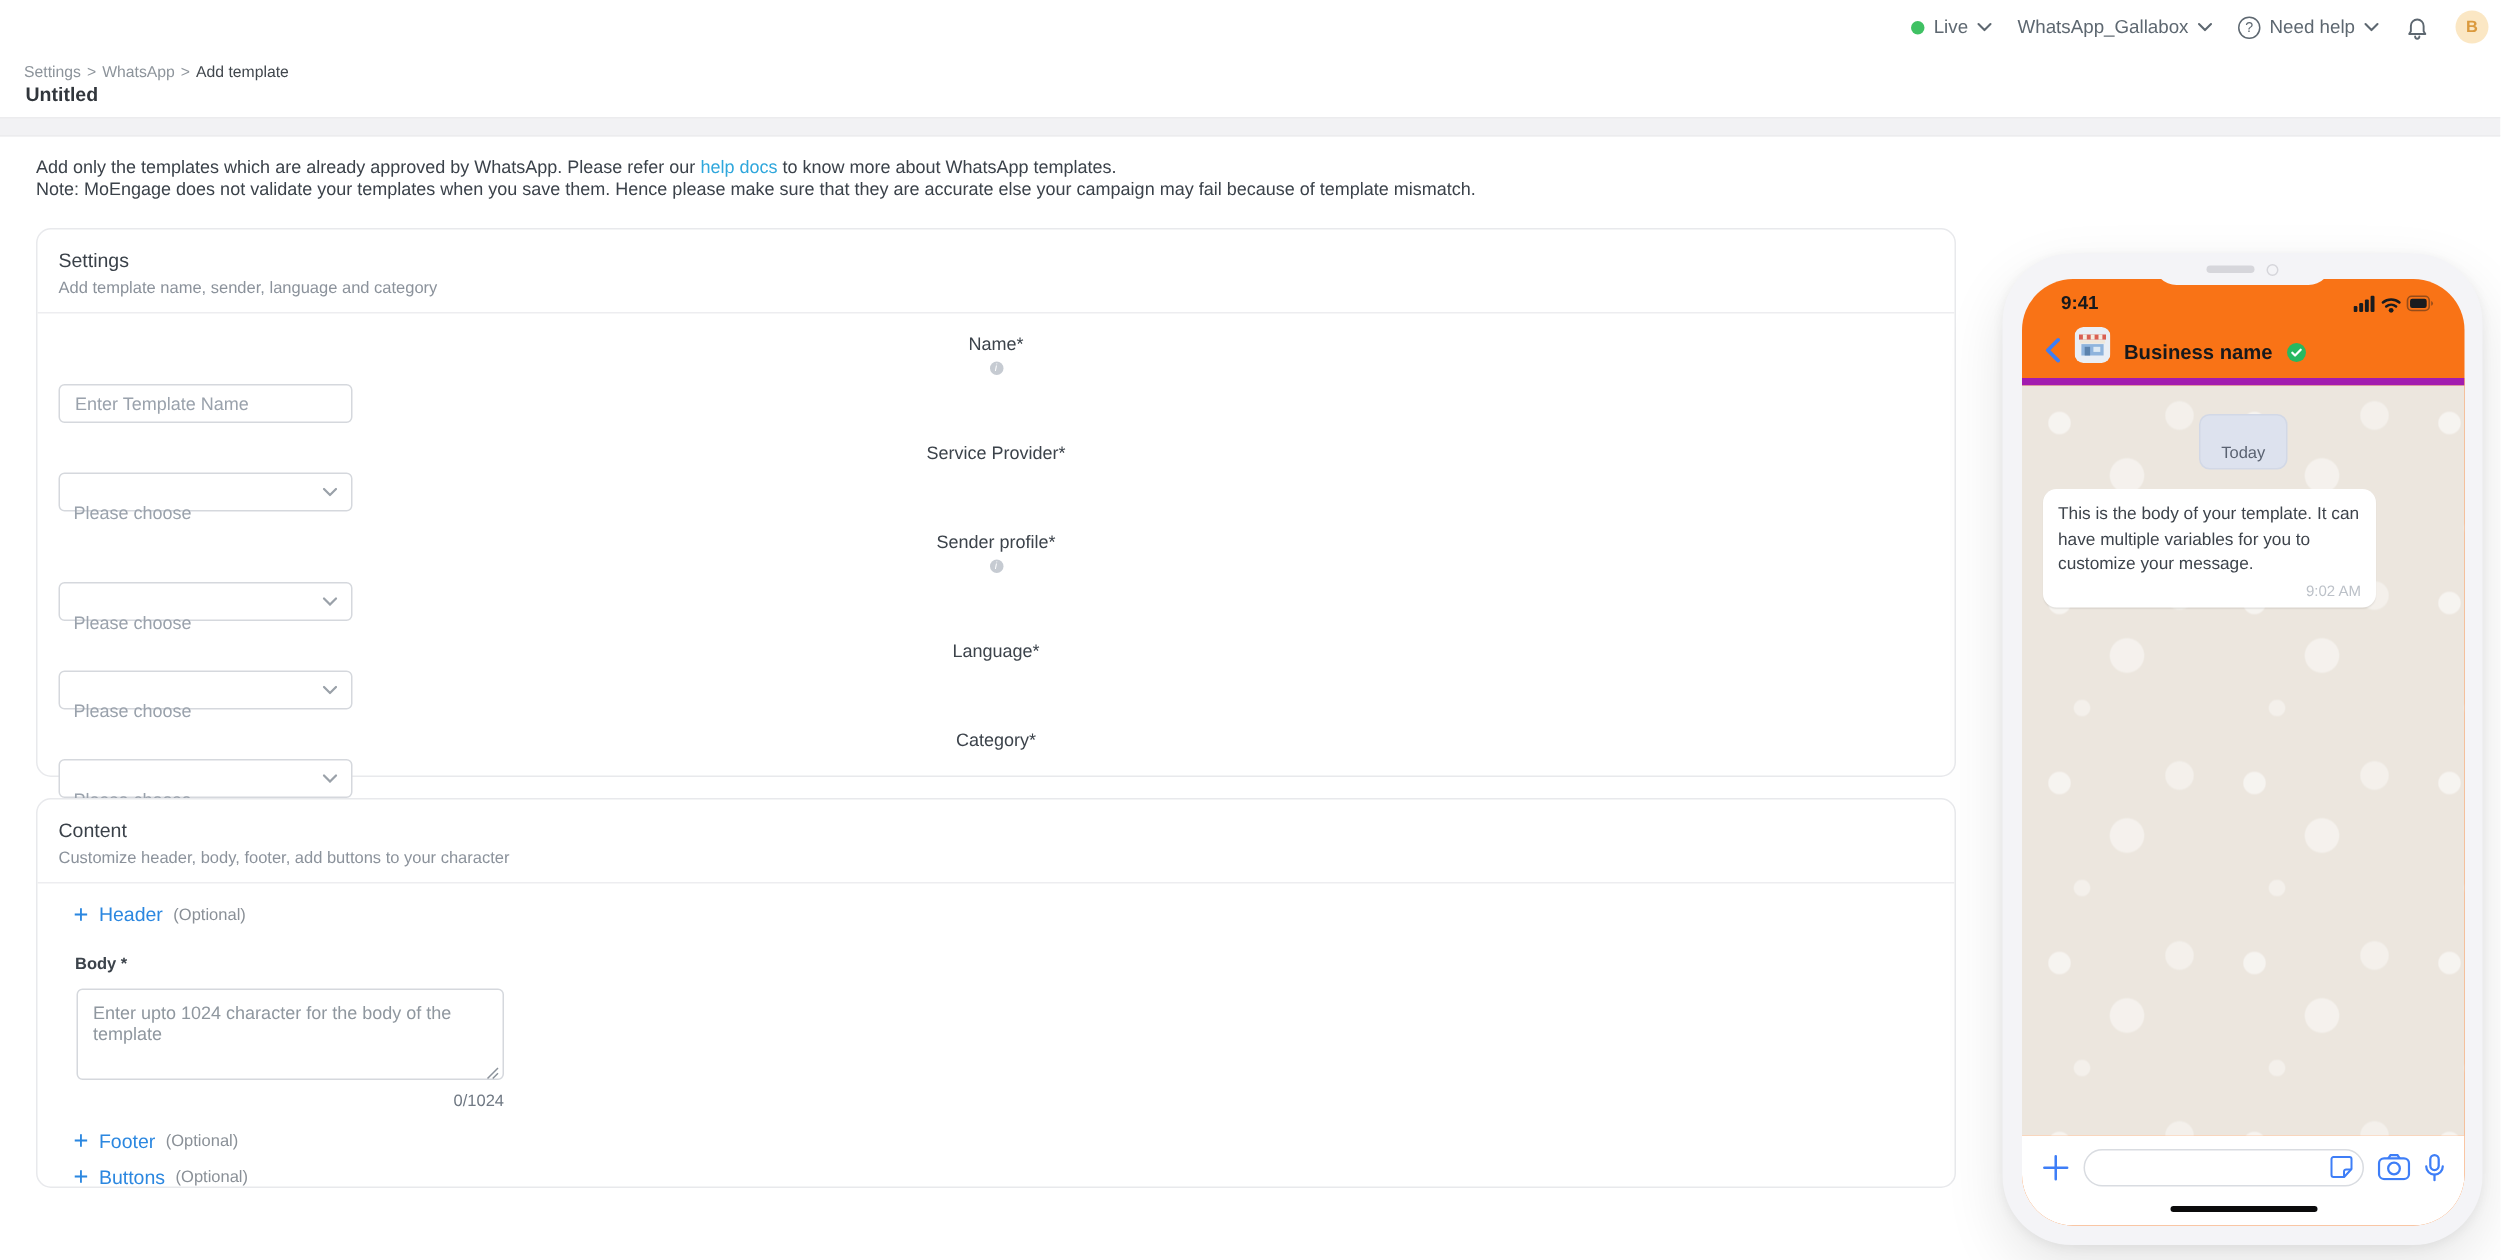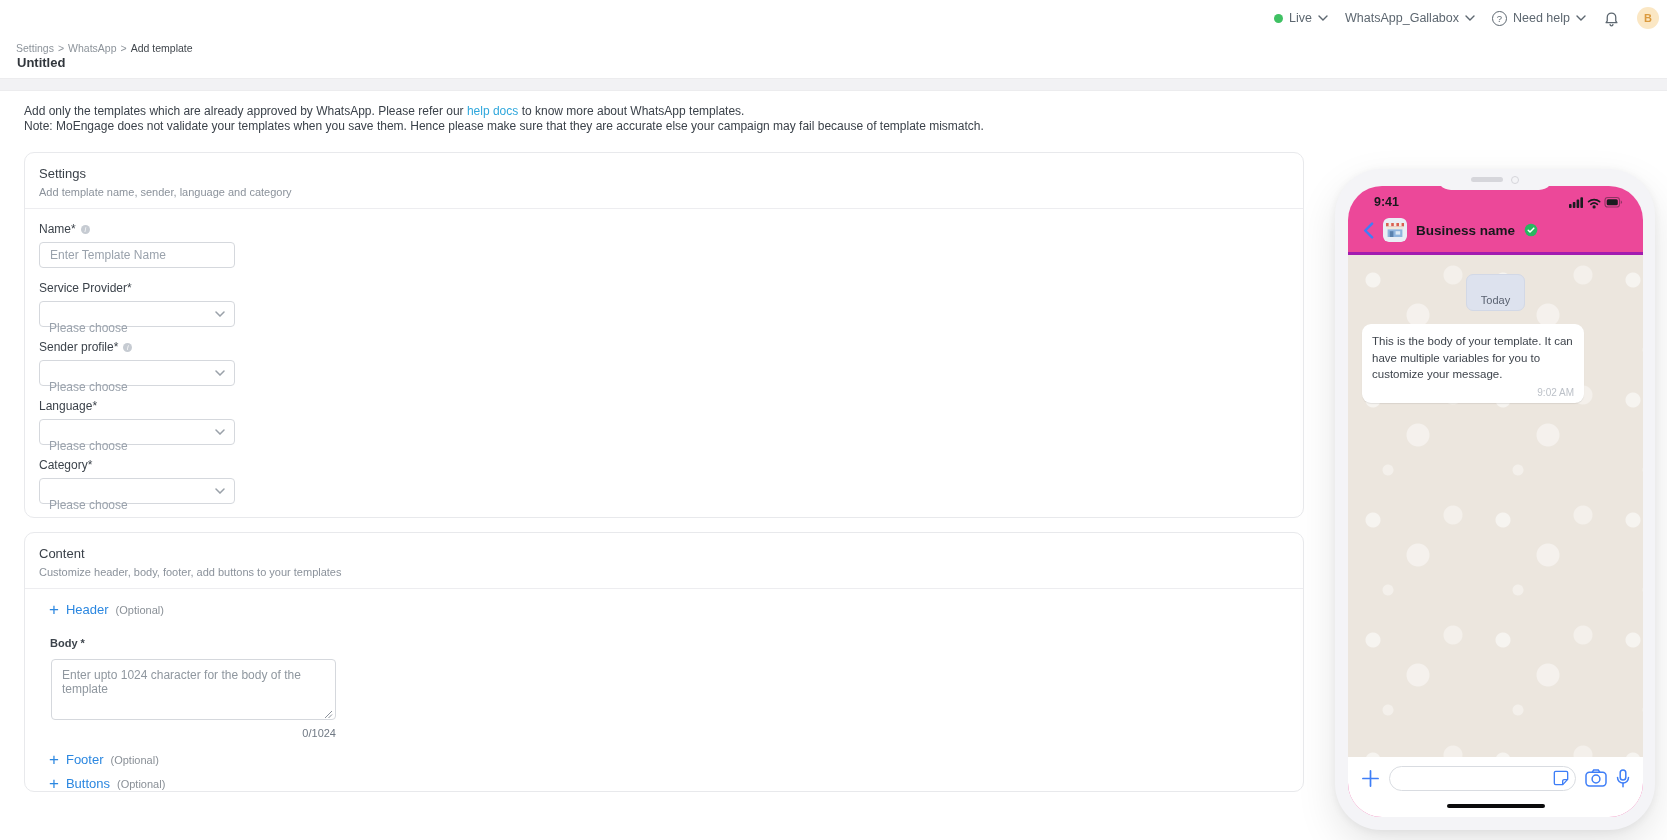--- a/index.html
+++ b/index.html
@@ -26,21 +26,21 @@
   
   .card{position:absolute;left:24px;width:1280px;background:#fff;border:1px solid #e8e9ec;border-radius:10px;box-sizing:border-box;}
   #settings-card{top:152px;height:366px;}
   #content-card{top:532px;height:260px;}
   .card-head{padding:13px 14px 10px;border-bottom:1px solid #ededf0;}
   .card-title{font-size:13px;color:#3a4149;}
   .card-sub{margin-top:5px;font-size:11px;color:#8b929b;}
   .card-body{padding:13px 14px;}
 
   .field{margin-bottom:13px;}
-  .field-label{display:flex;align-items:center;gap:5px;font-size:12px;color:#3c434b;margin-bottom:6px;}
+  .field-label{display:flex;align-items:center;gap:5px;font-size:12px;color:#3c434b;margin-bottom:6px;flex-direction:column;}
   .info-dot{width:9px;height:9px;border-radius:50%;background:#c6cbd2;color:#fff;font-size:7px;line-height:9px;text-align:center;font-style:italic;}
   .info-dot::before{content:"i";}
   .text-input{width:196px;height:26px;border:1px solid #d5d8dd;border-radius:4px;padding:0 10px;font-size:12px;color:#333;box-sizing:border-box;outline:none;font-family:inherit;}
   .text-input::placeholder{color:#9aa2ac;}
   .select{width:196px;height:26px;border:1px solid #d5d8dd;border-radius:4px;padding:0 9px;display:flex;align-items:center;justify-content:space-between;box-sizing:border-box;cursor:pointer;background:#fff;}
   .select-text{font-size:12px;color:#9aa2ac;margin-top:28px;}
 
   .link-row{display:flex;align-items:center;gap:7px;margin-left:10px;cursor:pointer;width:max-content;}
   .link-row .plus{color:#2b87e0;font-size:17px;font-weight:300;line-height:14px;}
   .link-row .plus::before{content:"+";}
@@ -50,27 +50,27 @@
   .row-buttons{margin-top:9px;}
   .body-label{font-size:11px;font-weight:700;color:#3c434b;margin:20px 0 10px 0;padding-left:11px;}
   .ta-wrap{position:relative;width:285px;margin-left:12px;}
   .body-textarea{width:285px;height:61px;border:1px solid #d5d8dd;border-radius:4px;padding:8px 10px;font-size:12px;color:#333;box-sizing:border-box;resize:none;outline:none;font-family:inherit;}
   .body-textarea::placeholder{color:#8f979f;}
   .resize-handle{position:absolute;right:3px;bottom:5px;}
   .counter{width:297px;text-align:right;font-size:11px;color:#707984;margin-top:3px;}
 
   
   .phone{position:absolute;left:1335px;top:169px;width:320px;height:661px;background:#f4f4f7;border-radius:46px;box-shadow:0 16px 40px rgba(0,0,0,.10),0 2px 8px rgba(0,0,0,.06);}
-  .screen{position:absolute;left:13px;right:12px;top:17px;bottom:13px;background:#ec4899;border-radius:34px;overflow:hidden;display:flex;flex-direction:column;}
+  .screen{position:absolute;left:13px;right:12px;top:17px;bottom:13px;background:#f97316;border-radius:34px;overflow:hidden;display:flex;flex-direction:column;}
   .notch{position:absolute;top:0;left:50%;transform:translateX(-50%);width:118px;height:21px;background:#f4f4f7;border-radius:0 0 15px 15px;display:flex;align-items:center;justify-content:center;gap:8px;z-index:3;}
   .speaker{width:32px;height:5px;border-radius:3px;background:#d6d6db;}
   .cam{width:8px;height:8px;border-radius:50%;border:1.5px solid #d6d6db;box-sizing:border-box;}
   .statusbar{display:flex;justify-content:space-between;align-items:center;padding:9px 20px 0 26px;}
   .time{font-size:12.5px;font-weight:700;color:#17191c;}
-  .chat-header{display:flex;align-items:center;gap:9px;padding:9px 14px 10px 15px;border-bottom:3px solid #a21caf;}
+  .chat-header{display:flex;align-items:flex-end;gap:9px;padding:9px 14px 10px 15px;border-bottom:5px solid #a21caf;}
   .cavatar{width:24px;height:24px;border-radius:6px;overflow:hidden;flex:0 0 auto;}
   .cname{font-size:13.5px;font-weight:700;color:#17191c;}
   .chat-body{flex:1;background-color:#ece6de;background-image:radial-gradient(circle at 25px 25px,rgba(255,255,255,.55) 7px,transparent 8px),radial-gradient(circle at 70px 60px,rgba(255,255,255,.45) 11px,transparent 12px),radial-gradient(circle at 40px 95px,rgba(255,255,255,.4) 5px,transparent 6px),radial-gradient(circle at 105px 20px,rgba(255,255,255,.4) 9px,transparent 10px);background-size:130px 120px;padding-top:19px;}
   .today-chip{margin:0 auto;width:max-content;background:#dde2ee;border:1px solid #d2d8e6;border-radius:7px;padding:19px 14px 4px;font-size:11px;color:#5a6271;}
   .bubble{margin:13px 0 0 14px;width:222px;background:#fff;border-radius:9px;padding:9px 10px 5px;box-shadow:0 1px 1px rgba(0,0,0,.08);box-sizing:border-box;}
   .btext{font-size:11.5px;color:#3e444c;line-height:1.45;}
   .btime{text-align:right;font-size:10px;color:#bcc1c8;margin-top:4px;}
   .chat-footer{background:#fff;}
   .inputrow{display:flex;align-items:center;gap:9px;padding:9px 13px 0 13px;}
   .pill{flex:1;height:25px;border:1px solid #d9dce1;border-radius:13px;display:flex;align-items:center;justify-content:flex-end;padding:0 6px;box-sizing:border-box;background:#fff;cursor:text;}
@@ -185,21 +185,21 @@
               <path d="M1 1l4 4 4-4" stroke="#9aa1a9" stroke-width="1.5" fill="none" stroke-linecap="round"></path>
             </svg>
         </div>
       </div>
     </div>
   </section>
 
   <section class="card" id="content-card">
     <div class="card-head">
       <div class="card-title">Content</div>
-      <div class="card-sub">Customize header, body, footer, add buttons to your templates</div>
+      <div class="card-sub">Customize header, body, footer, add buttons to your character</div>
     </div>
     <div class="card-body">
       <div class="link-row">
         <span class="plus"></span>
         <span class="link-label">Header</span>
         <span class="optional">(Optional)</span>
       </div>
       <div class="body-label">Body *</div>
       <div class="ta-wrap">
         <textarea class="body-textarea" placeholder="Enter upto 1024 character for the body of the template" style=""></textarea>

